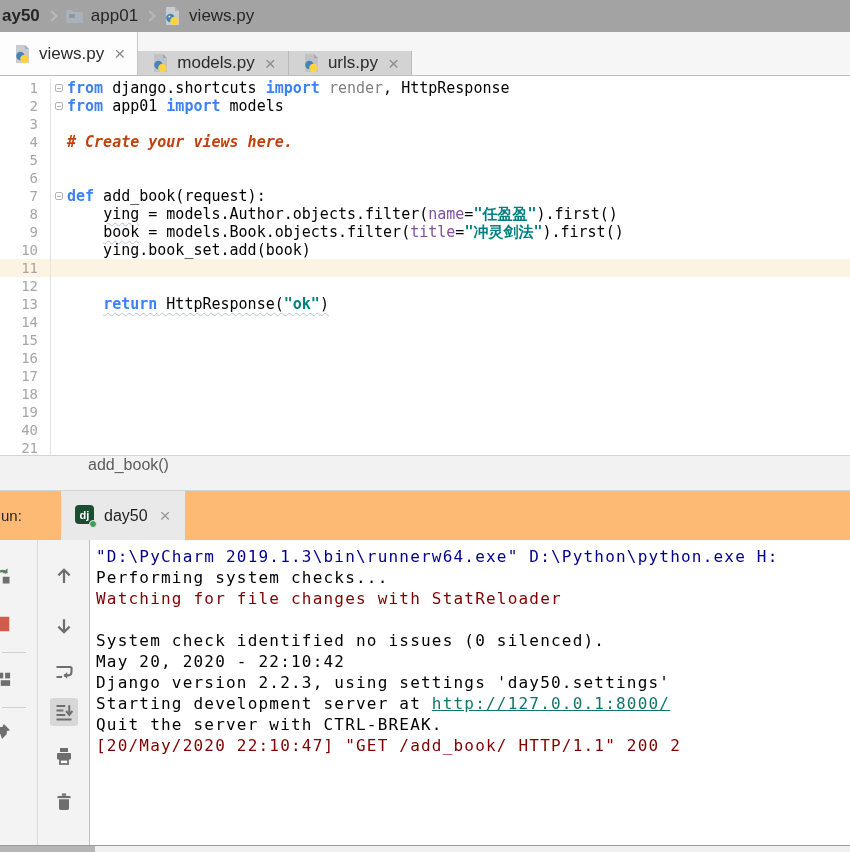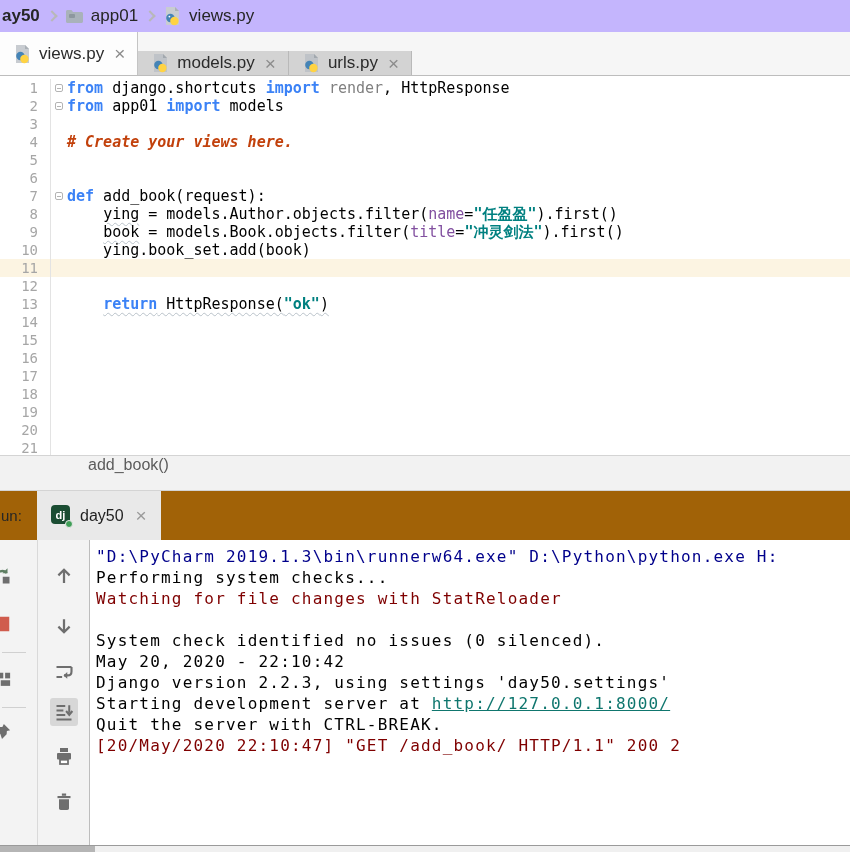--- a/index.html
+++ b/index.html
@@ -3,21 +3,21 @@
 <meta charset="utf-8">
 <style>
   * { margin:0; padding:0; box-sizing:border-box; }
   html,body { background:#ffffff; }
   .app {
     width:850px; height:852px; position:relative; overflow:hidden;
     background:#fff; font-family:"Liberation Sans", sans-serif; color:#262626;
   }
   
   .navbar {
-    height:32px; background:#c4b5fd; display:flex; align-items:center;
+    height:32px; background:#a3a3a3; display:flex; align-items:center;
     padding-left:2px; gap:7px; font-size:17px;
   }
   .navbar .crumb { color:#262626; }
   .navbar .crumb.bold { font-weight:bold; }
   .chev { width:8px; height:8px; border-top:2px solid #b8b8b8; border-right:2px solid #b8b8b8;
           transform:rotate(45deg); margin:0 1px; }
   
   .tabbar { height:44px; background:#f6f6f6; border-bottom:1px solid #bdbdbd; display:flex; }
   .tab { display:flex; align-items:center; gap:7px; padding:0 12px; font-size:17px;
          border-right:1px solid #b9b9b9; color:#2b2b2b; }
@@ -41,21 +41,21 @@
   .com { color:#c2410c; font-style:italic;font-weight:bold; }
   .arg { color:#8250a0; }
   .str { color:#008080; font-weight:bold; }
   .wavy{ text-decoration:underline; text-decoration-style:wavy; text-decoration-color:#b9c2c9;
          text-decoration-thickness:1px; text-underline-offset:3px; }
   
   .fnbar { height:36px; background:#f2f2f2; border-top:1px solid #d4d4d4; border-bottom:1px solid #d4d4d4;
            display:flex; align-items:flex-start; font-size:16px; color:#5c5c5c; }
   .fnbar span { margin-left:88px; }
   
-  .runbar { height:49px; background:#a16207; display:flex; align-items:stretch; font-size:15px; }
+  .runbar { height:49px; background:#fdba74; display:flex; align-items:stretch; font-size:15px;gap:24px; }
   .runlabel { display:flex; align-items:center; color:#262626; padding-left:1px; width:37px; }
   .runtab { display:flex; align-items:center; gap:8px; background:#e9e9e9; padding:0 14px; }
   .dj-ico { position:relative; width:21px; height:21px; flex:none; }
   .dj-box { width:19px; height:19px; background:#1b4d33; border-radius:4px; color:#fff;
             font-size:11px; font-weight:bold; display:flex; align-items:center; justify-content:center; }
   .dj-dot { position:absolute; right:-1px; bottom:-2px; width:8px; height:8px; border-radius:50%;
             background:#3f9e57; border:1px solid #e9e9e9; }
   .runtab .rlabel { font-size:16px; color:#1f1f1f; }
   .runtab .close { color:#9a9a9a; font-size:19px; margin-left:4px; }
   
@@ -234,21 +234,21 @@
         <span class="ln">18</span>
         <span class="foldcol"></span>
         <span class="ecode"></span>
       </div>
       <div class="eline">
         <span class="ln">19</span>
         <span class="foldcol"></span>
         <span class="ecode"></span>
       </div>
       <div class="eline">
-        <span class="ln">20</span>
+        <span class="ln">40</span>
         <span class="foldcol"></span>
         <span class="ecode"></span>
       </div>
       <div class="eline">
         <span class="ln">21</span>
         <span class="foldcol"></span>
         <span class="ecode"></span>
       </div>
     </div>
 

